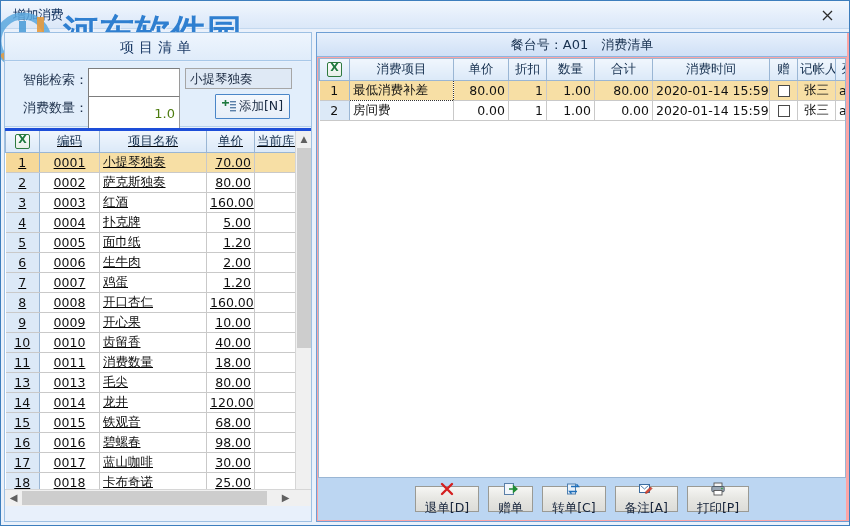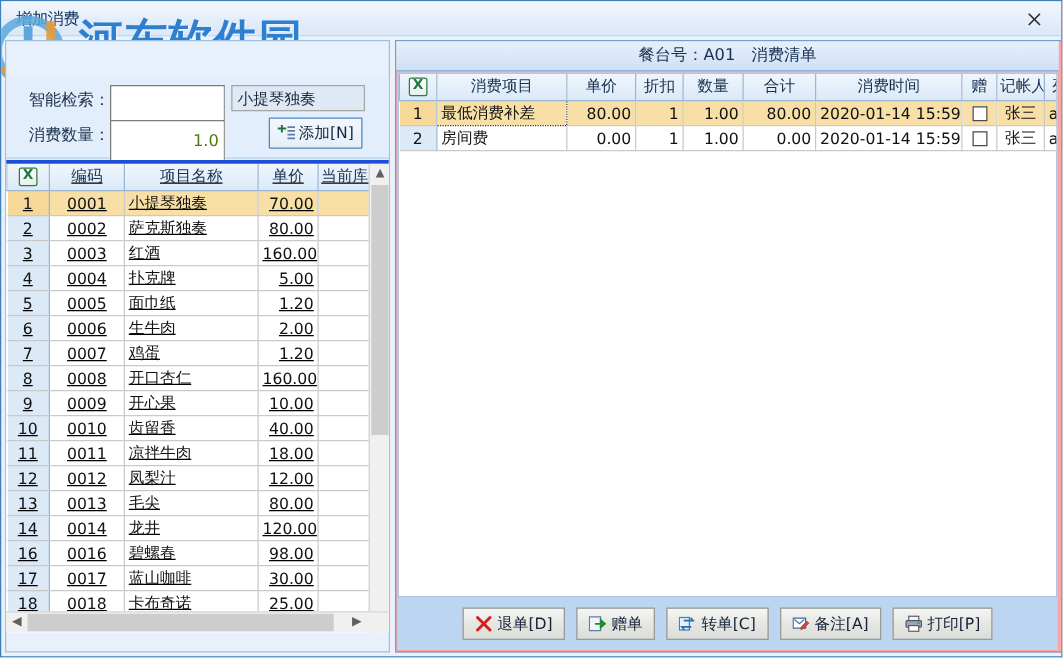--- a/index.html
+++ b/index.html
@@ -265,20 +265,21 @@
     height: 26px;
     background: linear-gradient(to bottom, #f6f6f4 0%, #e6e6e2 50%, #dcdcd8 100%);
     border: 1px solid #9a9a94;
     display: flex; align-items: center; justify-content: center;
     gap: 4px;
     padding: 0 9px;
     font-size: 12.5px; color: #15233a;
     cursor: pointer;
     font-family: "DejaVu Sans", sans-serif;
     white-space: nowrap;
+    flex-direction: column;
   }
   .bi { width: 14px; height: 14px; flex: 0 0 14px; }
 </style>
 </head>
 <body>
 
 <div id="app">
 
   <div id="titlebar">
     <div id="title-text">增加消费</div>
@@ -294,20 +295,21 @@
     <path d="M6 42 A25 25 0 0 0 51 42" fill="none" stroke="#e79a3c" stroke-width="7" opacity="0.85"></path>
     <rect x="22" y="10" width="7" height="42" fill="#4f9fd8" opacity="0.9"></rect>
     <rect x="40" y="6" width="7" height="50" fill="#e79a3c" opacity="0.9"></rect>
     <text x="8" y="37" font-size="17" font-weight="bold" fill="#ffffff" font-family="DejaVu Sans, sans-serif">1</text>
   </svg>
   <div class="wm" id="wm-text1">河东软件园</div>
   <div class="wm" id="wm-text2">www.pc0359.cn</div>
 
   <div id="left-panel">
 
+    <div id="left-header">项目清单</div>
 
     <div id="left-form">
       <div class="form-label" id="lbl-search">智能检索：</div>
       <input class="tbox" id="search-input" type="text" value="" style="">
       <div id="name-display">小提琴独奏</div>
 
       <div class="form-label" id="lbl-qty">消费数量：</div>
       <input class="tbox" id="qty-input" type="text" value="1.0" style="">
 
       <div id="add-btn">
@@ -408,43 +410,43 @@
             <tr>
               <td class="rowhdr">10</td>
               <td class="ctr">0010</td>
               <td class="">齿留香</td>
               <td class="num">40.00</td>
               <td class=""></td>
             </tr>
             <tr>
               <td class="rowhdr">11</td>
               <td class="ctr">0011</td>
-              <td class="">凉拌牛肉</td>
+              <td class="">消费数量</td>
               <td class="num">18.00</td>
-              <td class=""></td>
-            </tr>
-            <tr>
-              <td class="rowhdr">12</td>
-              <td class="ctr">0012</td>
-              <td class="">凤梨汁</td>
-              <td class="num">12.00</td>
               <td class=""></td>
             </tr>
             <tr>
               <td class="rowhdr">13</td>
               <td class="ctr">0013</td>
               <td class="">毛尖</td>
               <td class="num">80.00</td>
               <td class=""></td>
             </tr>
             <tr>
               <td class="rowhdr">14</td>
               <td class="ctr">0014</td>
               <td class="">龙井</td>
               <td class="num">120.00</td>
+              <td class=""></td>
+            </tr>
+            <tr>
+              <td class="rowhdr">15</td>
+              <td class="ctr">0015</td>
+              <td class="">铁观音</td>
+              <td class="num">68.00</td>
               <td class=""></td>
             </tr>
             <tr>
               <td class="rowhdr">16</td>
               <td class="ctr">0016</td>
               <td class="">碧螺春</td>
               <td class="num">98.00</td>
               <td class=""></td>
             </tr>
             <tr>

